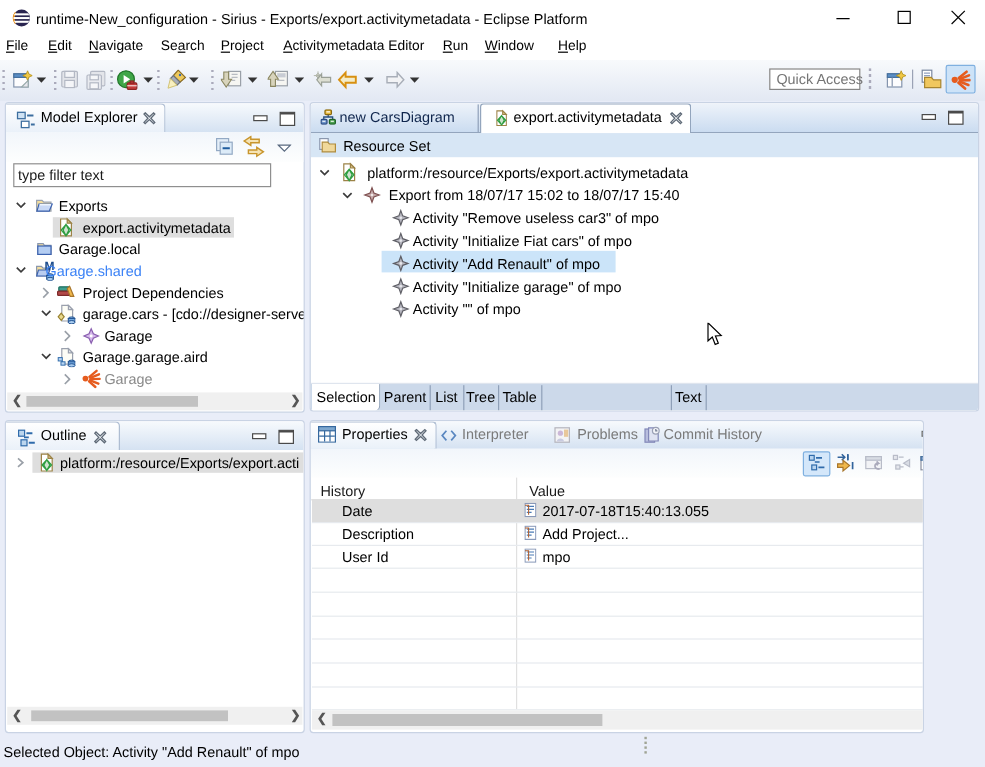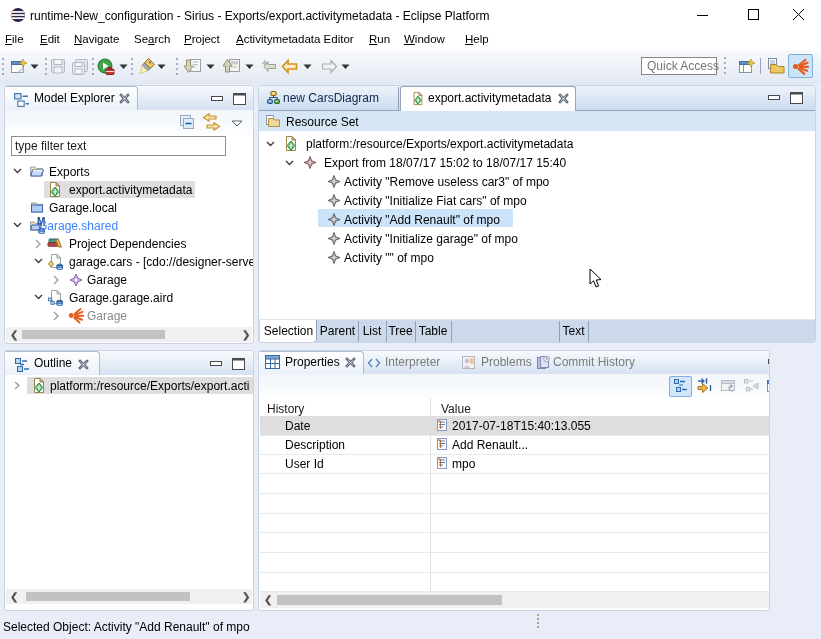--- a/index.html
+++ b/index.html
@@ -529,21 +529,21 @@
     </svg>
     <div class="t" style="position:absolute;left:193px;top:68px">2017-07-18T15:40:13.055</div>
     <div class="t" style="position:absolute;left:26px;top:87px">Description</div>
     <svg style="position:absolute;left:178px;top:87px" width="10" height="12" viewBox="0 0 10 12">
       <rect x="0.5" y="0.5" width="9" height="11" fill="#fff" stroke="#8898b8"></rect>
       <line x1="2" y1="3" x2="8" y2="3" stroke="#4a7ab5"></line>
       <line x1="2" y1="5.5" x2="8" y2="5.5" stroke="#4a7ab5"></line>
       <line x1="2" y1="8" x2="6" y2="8" stroke="#4a7ab5"></line>
       <path d="M0.5 2 L3.5 2 L3.5 10" stroke="#b06030" fill="none" stroke-width="0.9"></path>
     </svg>
-    <div class="t" style="position:absolute;left:193px;top:87px">Add Renault...</div>
+    <div class="t" style="position:absolute;left:193px;top:87px">Add Project...</div>
     <div class="t" style="position:absolute;left:26px;top:106px">User Id</div>
     <svg style="position:absolute;left:178px;top:106px" width="10" height="12" viewBox="0 0 10 12">
       <rect x="0.5" y="0.5" width="9" height="11" fill="#fff" stroke="#8898b8"></rect>
       <line x1="2" y1="3" x2="8" y2="3" stroke="#4a7ab5"></line>
       <line x1="2" y1="5.5" x2="8" y2="5.5" stroke="#4a7ab5"></line>
       <line x1="2" y1="8" x2="6" y2="8" stroke="#4a7ab5"></line>
       <path d="M0.5 2 L3.5 2 L3.5 10" stroke="#b06030" fill="none" stroke-width="0.9"></path>
     </svg>
     <div class="t" style="position:absolute;left:193px;top:106px">mpo</div>
     <div style="position:absolute;left:1px;top:84px;width:554px;height:1px;background:#e7eaee"></div>

